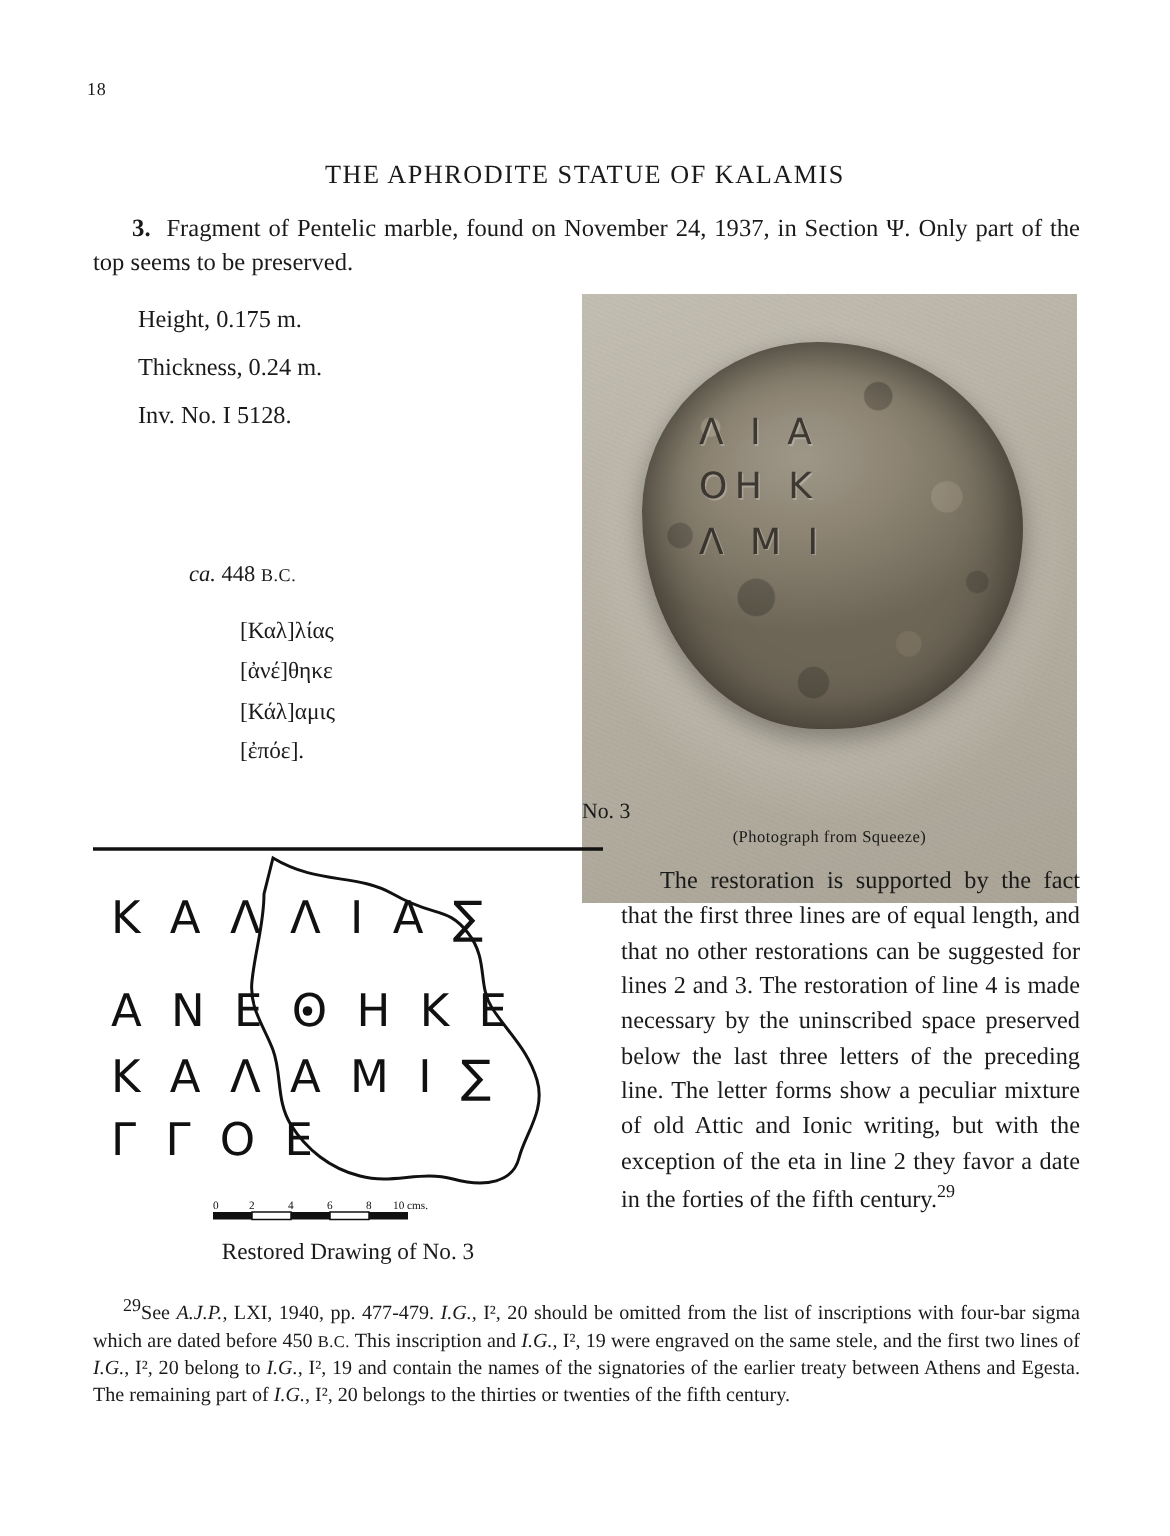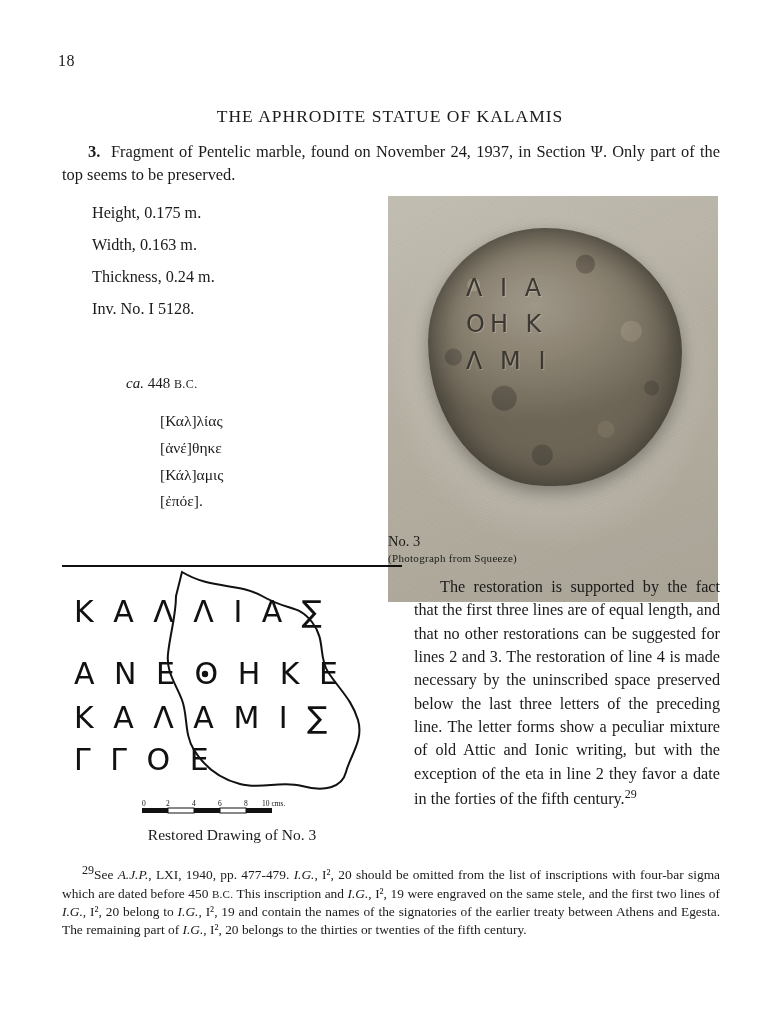--- a/index.html
+++ b/index.html
@@ -25,21 +25,21 @@
     position: absolute;
     top: 52px;
     left: 58px;
     right: 58px;
     height: 20px;
   }
   .page-number {
     position: absolute;
     left: 0;
     top: 0;
-    font-size: 16px;
+    font-size: 12px;
     letter-spacing: 0.5px;
   }
   .runhead-title {
     position: absolute;
     left: 0;
     right: 0;
     top: 0;
     text-align: center;
     font-size: 15.5px;
     letter-spacing: 1.1px;
@@ -175,21 +175,21 @@
     left: 388px;
     width: 330px;
     text-align: left;
     font-size: 14.5px;
   }
   .photo-subcaption {
     position: absolute;
     top: 552px;
     left: 388px;
     width: 330px;
-    text-align: left;
+    text-align: center;
     font-size: 11px;
     letter-spacing: .3px;
   }
 
   
   .drawing {
     position: absolute;
     top: 560px;
     left: 62px;
     width: 340px;
@@ -248,21 +248,20 @@
   </div>
 
   <div class="article-title">THE APHRODITE STATUE OF KALAMIS</div>
 
   <div class="intro">
     <span class="indent"></span><span class="item-num">3.</span>&nbsp;&nbsp;<span>Fragment of Pentelic marble, found on November 24, 1937, in Section Ψ. Only part of the top seems to be preserved.</span>
   </div>
 
   <div class="measurements">
     <div>Height, 0.175 m.</div>
-    <div>Width, 0.163 m.</div>
     <div>Thickness, 0.24 m.</div>
     <div>Inv. No. I 5128.</div>
   </div>
 
   <div class="date-line">
     <span class="italic">ca.</span>
     <span>448</span>
     <span class="sc">B.C.</span>
   </div>
 

